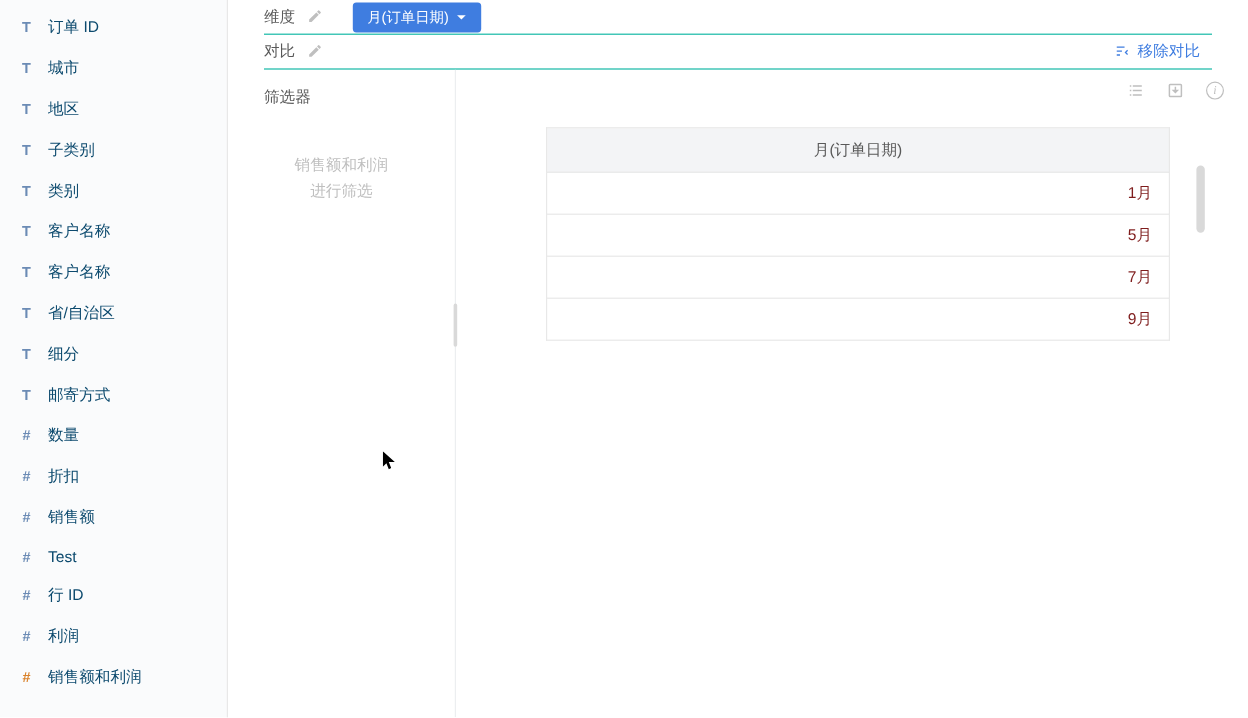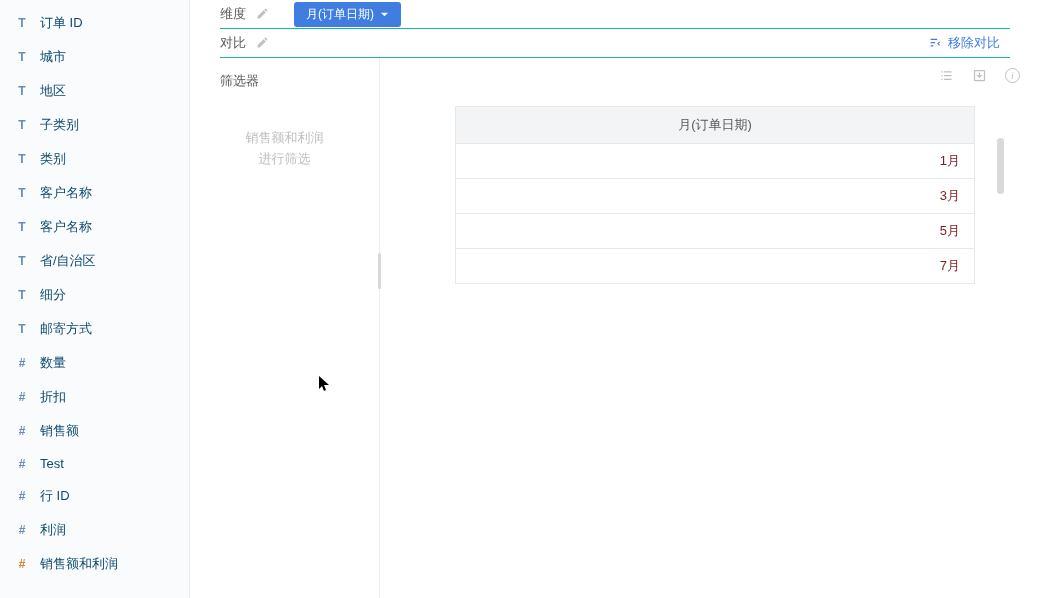--- a/index.html
+++ b/index.html
@@ -384,27 +384,27 @@
               <thead>
                 <tr>
                   <th>月(订单日期)</th>
                 </tr>
               </thead>
               <tbody>
                 <tr>
                     <td>1月</td>
                   </tr>
                 <tr>
-                    <td>3月</td>
-                  </tr>
-                <tr>
                     <td>5月</td>
                   </tr>
                 <tr>
                     <td>7月</td>
+                  </tr>
+                <tr>
+                    <td>9月</td>
                   </tr>
               </tbody>
             </table>
           </div>
           <div class="scrollbar-right"></div>
         </div>
       </div>
     </div>
   </div>
 </div>

